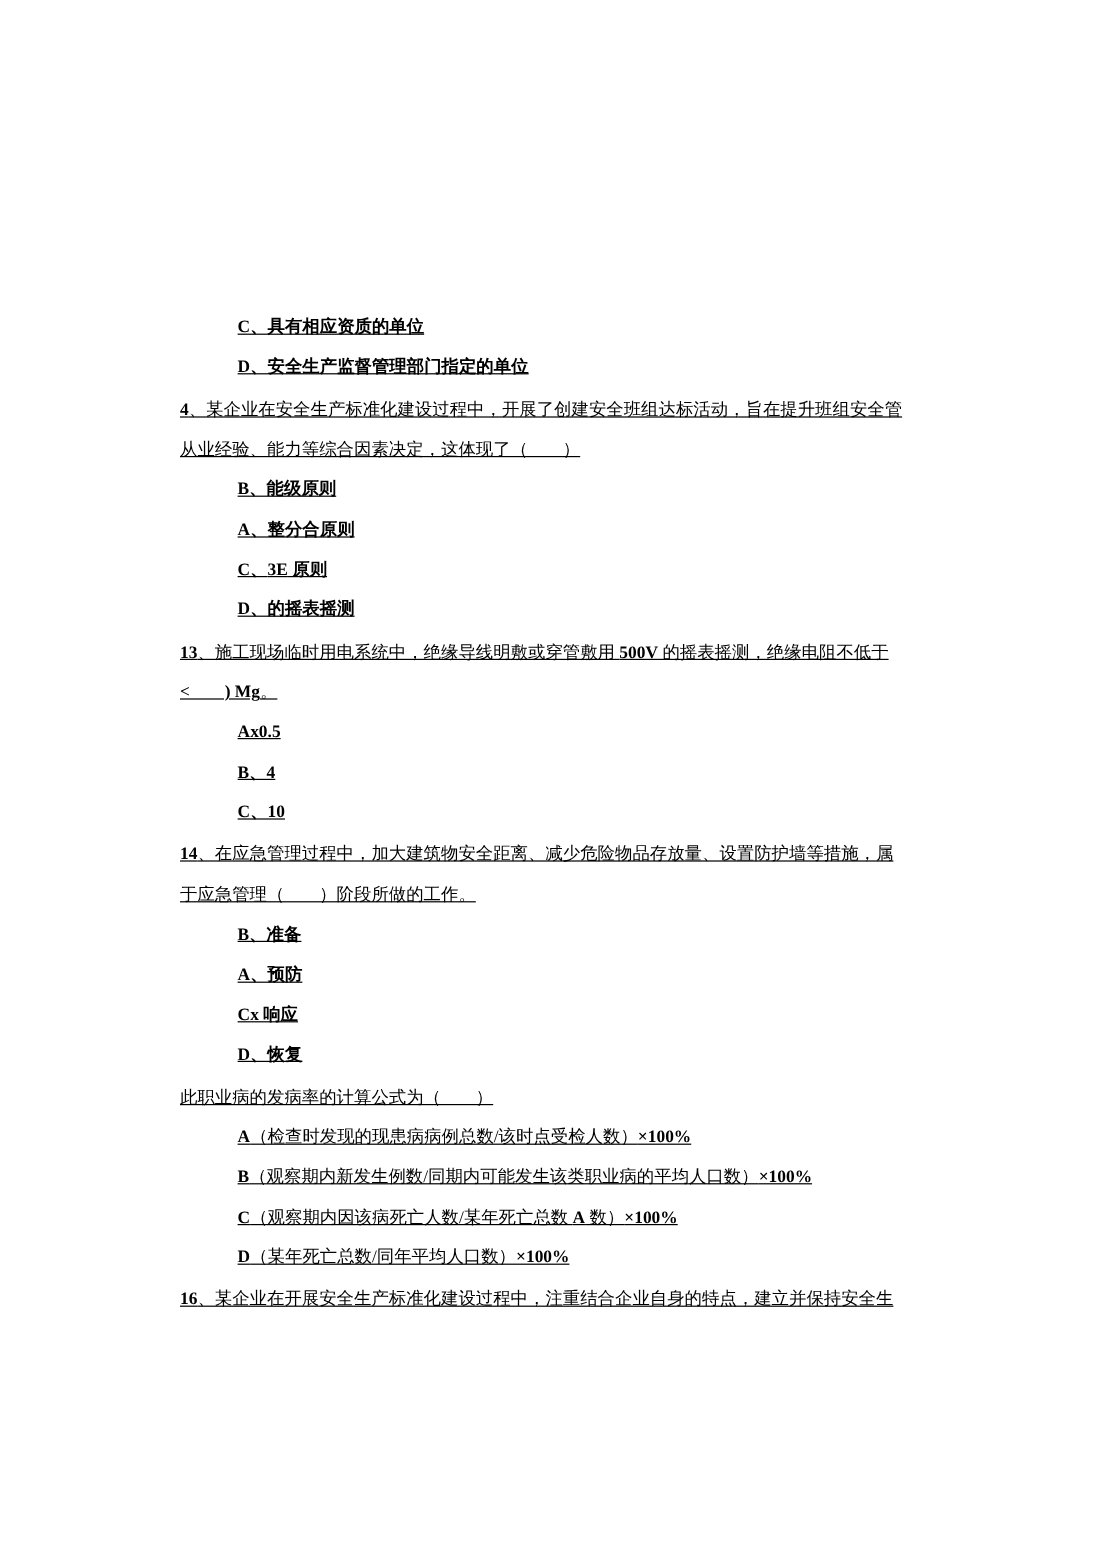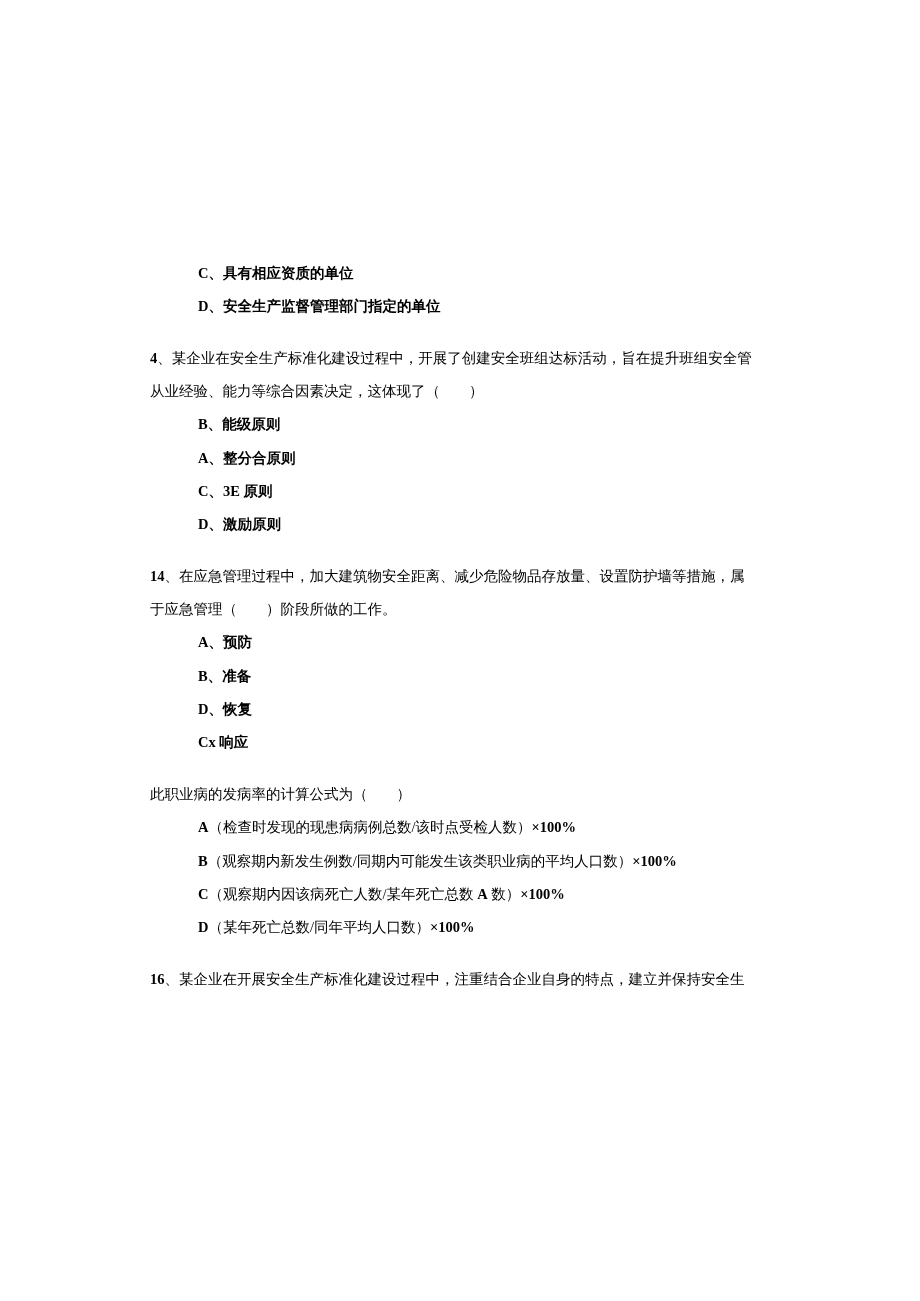--- a/index.html
+++ b/index.html
@@ -14,55 +14,63 @@
       font-family: "SimSun", "宋体", serif;
       font-size: 14.5px;
       color: #000000;
       padding: 257px 150px 100px 150px;
       line-height: 2.3;
     }
     .indent {
       padding-left: 48px;
     }
     .question {
-      margin-top: 18px;
+      margin-top: 2px;
     }
     .bold {
       font-weight: bold;
     }
     .questions-container {
       display: flex;
       flex-direction: column;
+      text-decoration: underline;
     }
   </style>
 </head>
 <body>
 
 <div class="questions-container">
 
   <div class="indent"><span class="bold">C、具有相应资质的单位</span></div>
   <div class="indent"><span class="bold">D、安全生产监督管理部门指定的单位</span></div>
 
   <div class="question">
     <div><span class="bold">4</span><span>、某企业在安全生产标准化建设过程中，开展了创建安全班组达标活动，旨在提升班组安全管</span></div>
     <div>从业经验、能力等综合因素决定，这体现了（　　）</div>
     <div class="indent"><span class="bold">B、能级原则</span></div>
     <div class="indent"><span class="bold">A、整分合原则</span></div>
     <div class="indent"><span class="bold">C、</span><span class="bold">3E</span><span class="bold"> 原则</span></div>
-    <div class="indent"><span class="bold">D、激励原则</span></div>
+    <div class="indent"><span class="bold">D、的摇表摇测</span></div>
   </div>
 
+  <div class="question">
+    <div><span class="bold">13</span><span>、施工现场临时用电系统中，绝缘导线明敷或穿管敷用 </span><span class="bold">500V</span><span> 的摇表摇测，绝缘电阻不低于</span></div>
+    <div><span class="bold">&lt;　　) Mg</span><span>。</span></div>
+    <div class="indent"><span class="bold">Ax0.5</span></div>
+    <div class="indent"><span class="bold">B、4</span></div>
+    <div class="indent"><span class="bold">C、10</span></div>
+  </div>
 
   <div class="question">
     <div><span class="bold">14</span><span>、在应急管理过程中，加大建筑物安全距离、减少危险物品存放量、设置防护墙等措施，属</span></div>
     <div>于应急管理（　　）阶段所做的工作。</div>
+    <div class="indent"><span class="bold">B、准备</span></div>
     <div class="indent"><span class="bold">A、预防</span></div>
-    <div class="indent"><span class="bold">B、准备</span></div>
+    <div class="indent"><span class="bold">Cx 响应</span></div>
     <div class="indent"><span class="bold">D、恢复</span></div>
-    <div class="indent"><span class="bold">Cx 响应</span></div>
   </div>
 
   <div class="question">
     <div>此职业病的发病率的计算公式为（　　）</div>
     <div class="indent"><span class="bold">A</span><span>（检查时发现的现患病病例总数/该时点受检人数）</span><span class="bold">×100%</span></div>
     <div class="indent"><span class="bold">B</span><span>（观察期内新发生例数/同期内可能发生该类职业病的平均人口数）</span><span class="bold">×100%</span></div>
     <div class="indent"><span class="bold">C</span><span>（观察期内因该病死亡人数/某年死亡总数 </span><span class="bold">A</span><span> 数）</span><span class="bold">×100%</span></div>
     <div class="indent"><span class="bold">D</span><span>（某年死亡总数/同年平均人口数）</span><span class="bold">×100%</span></div>
   </div>
 

